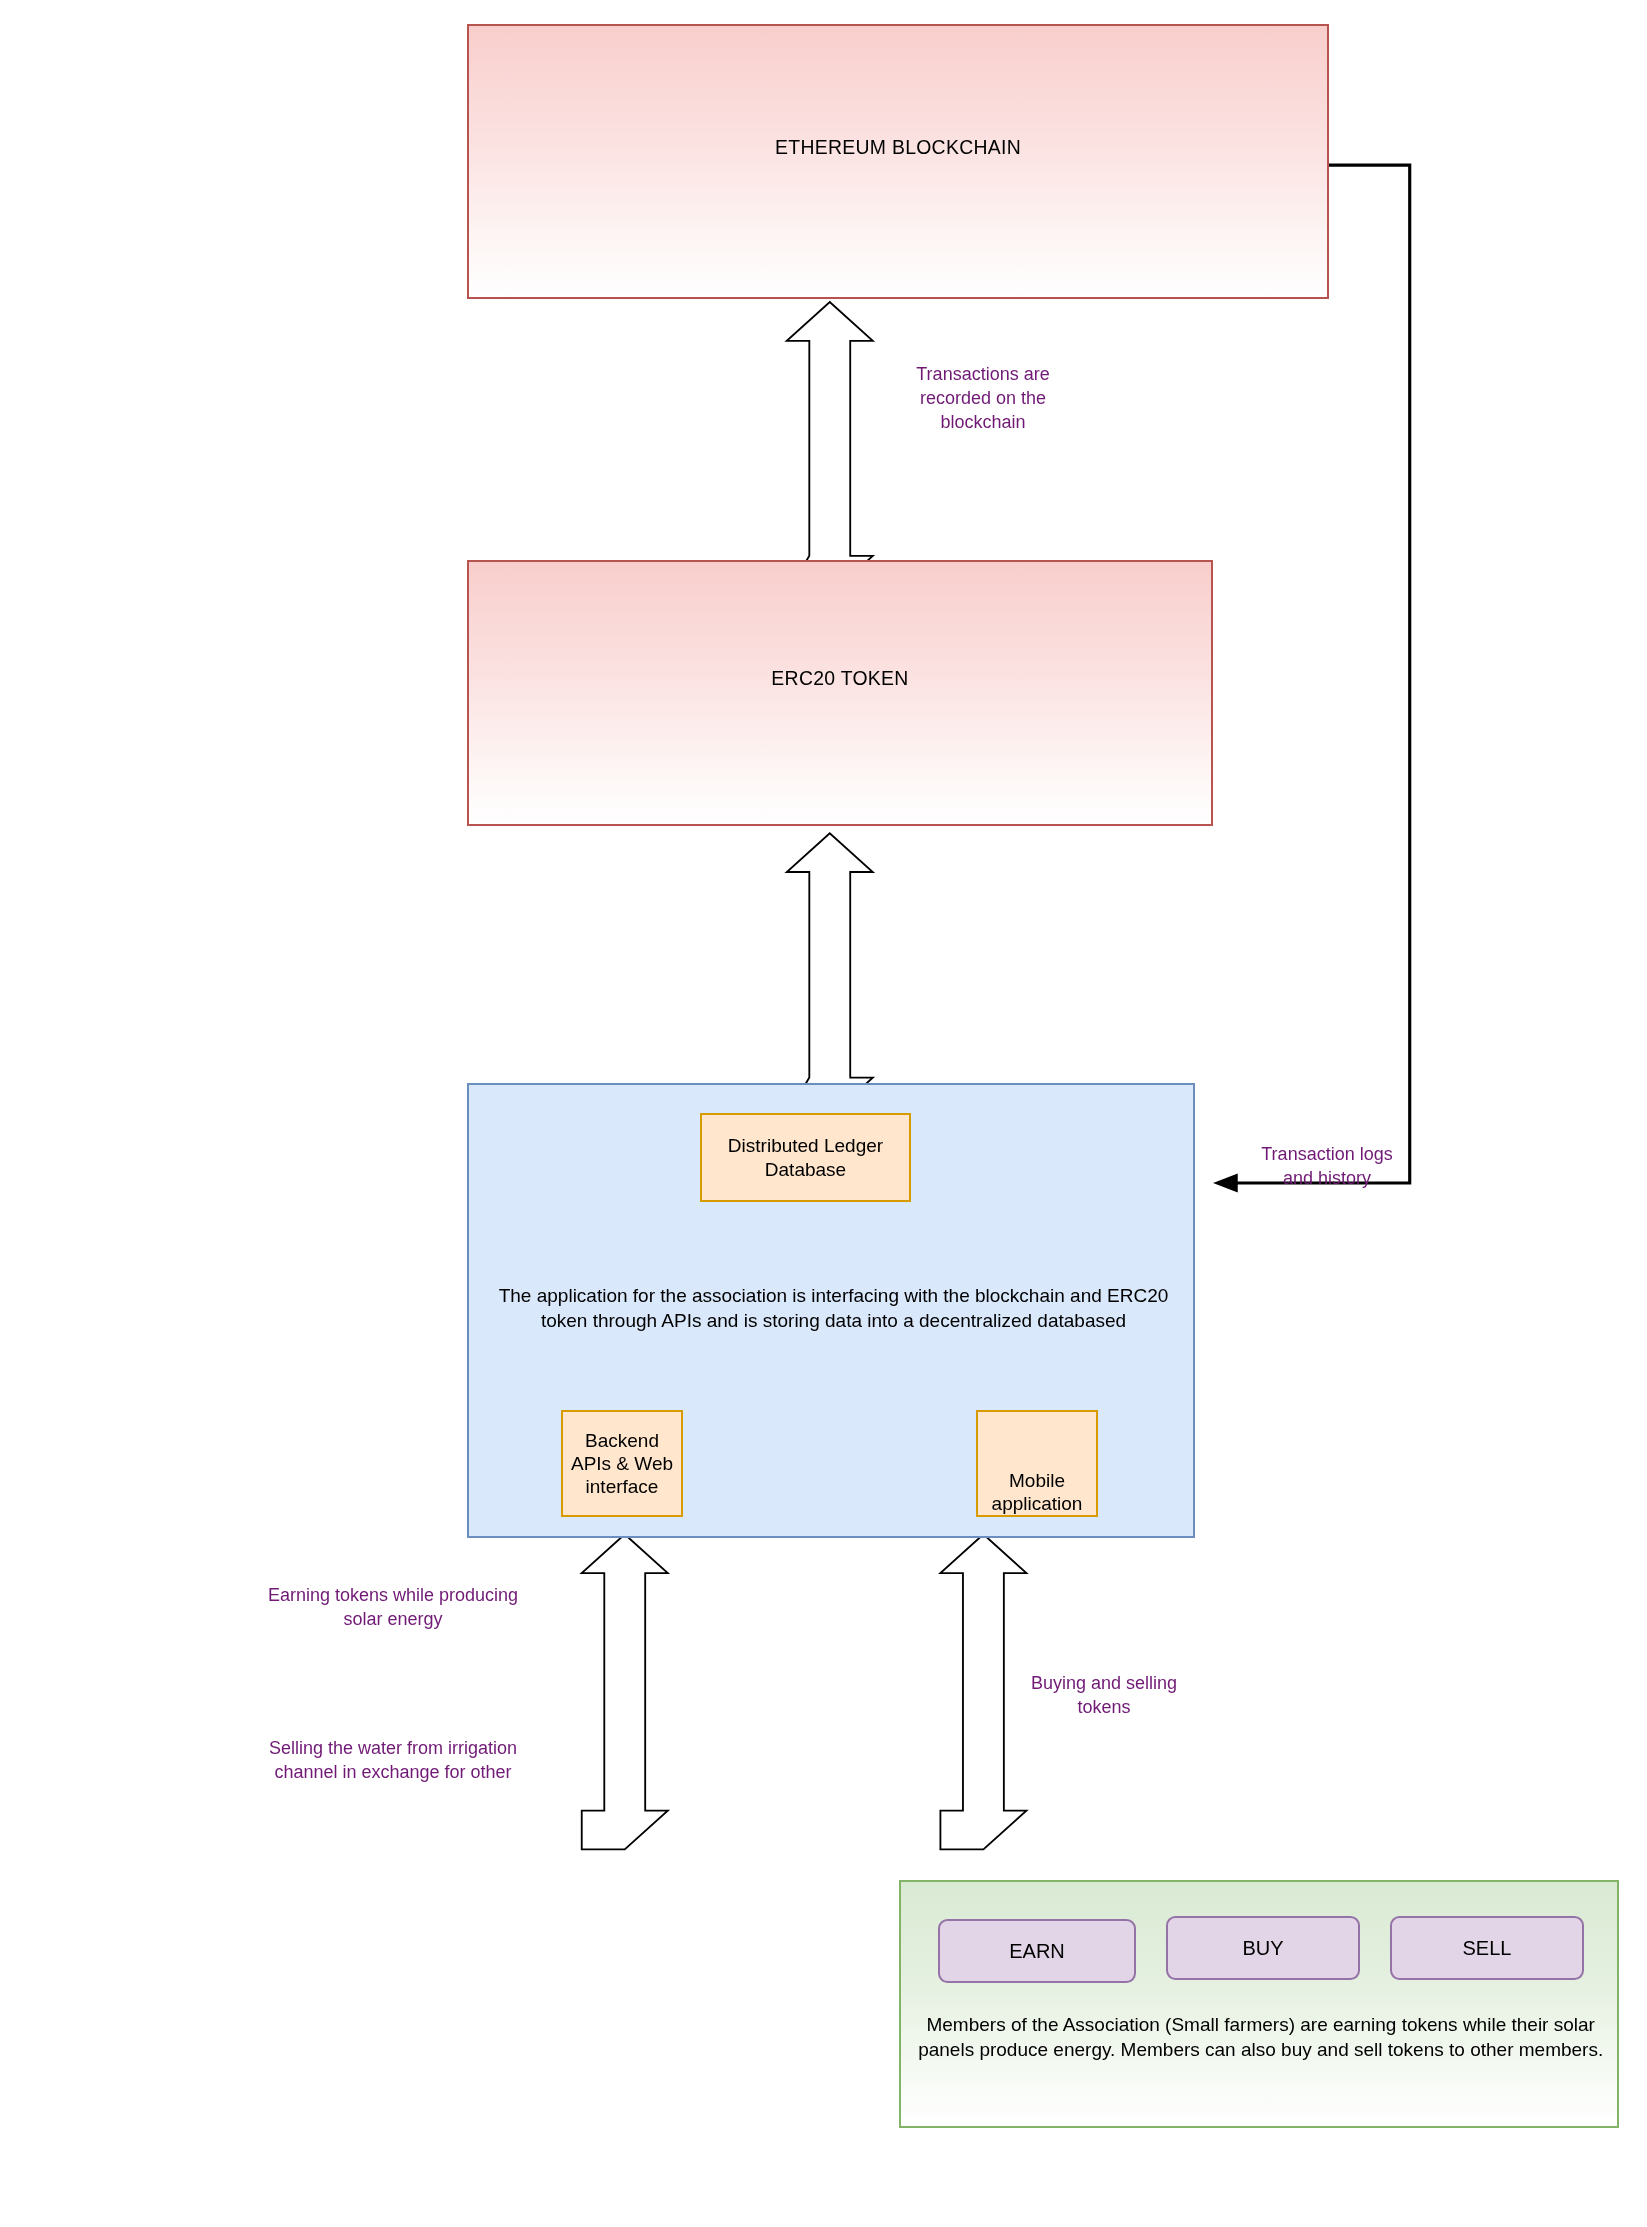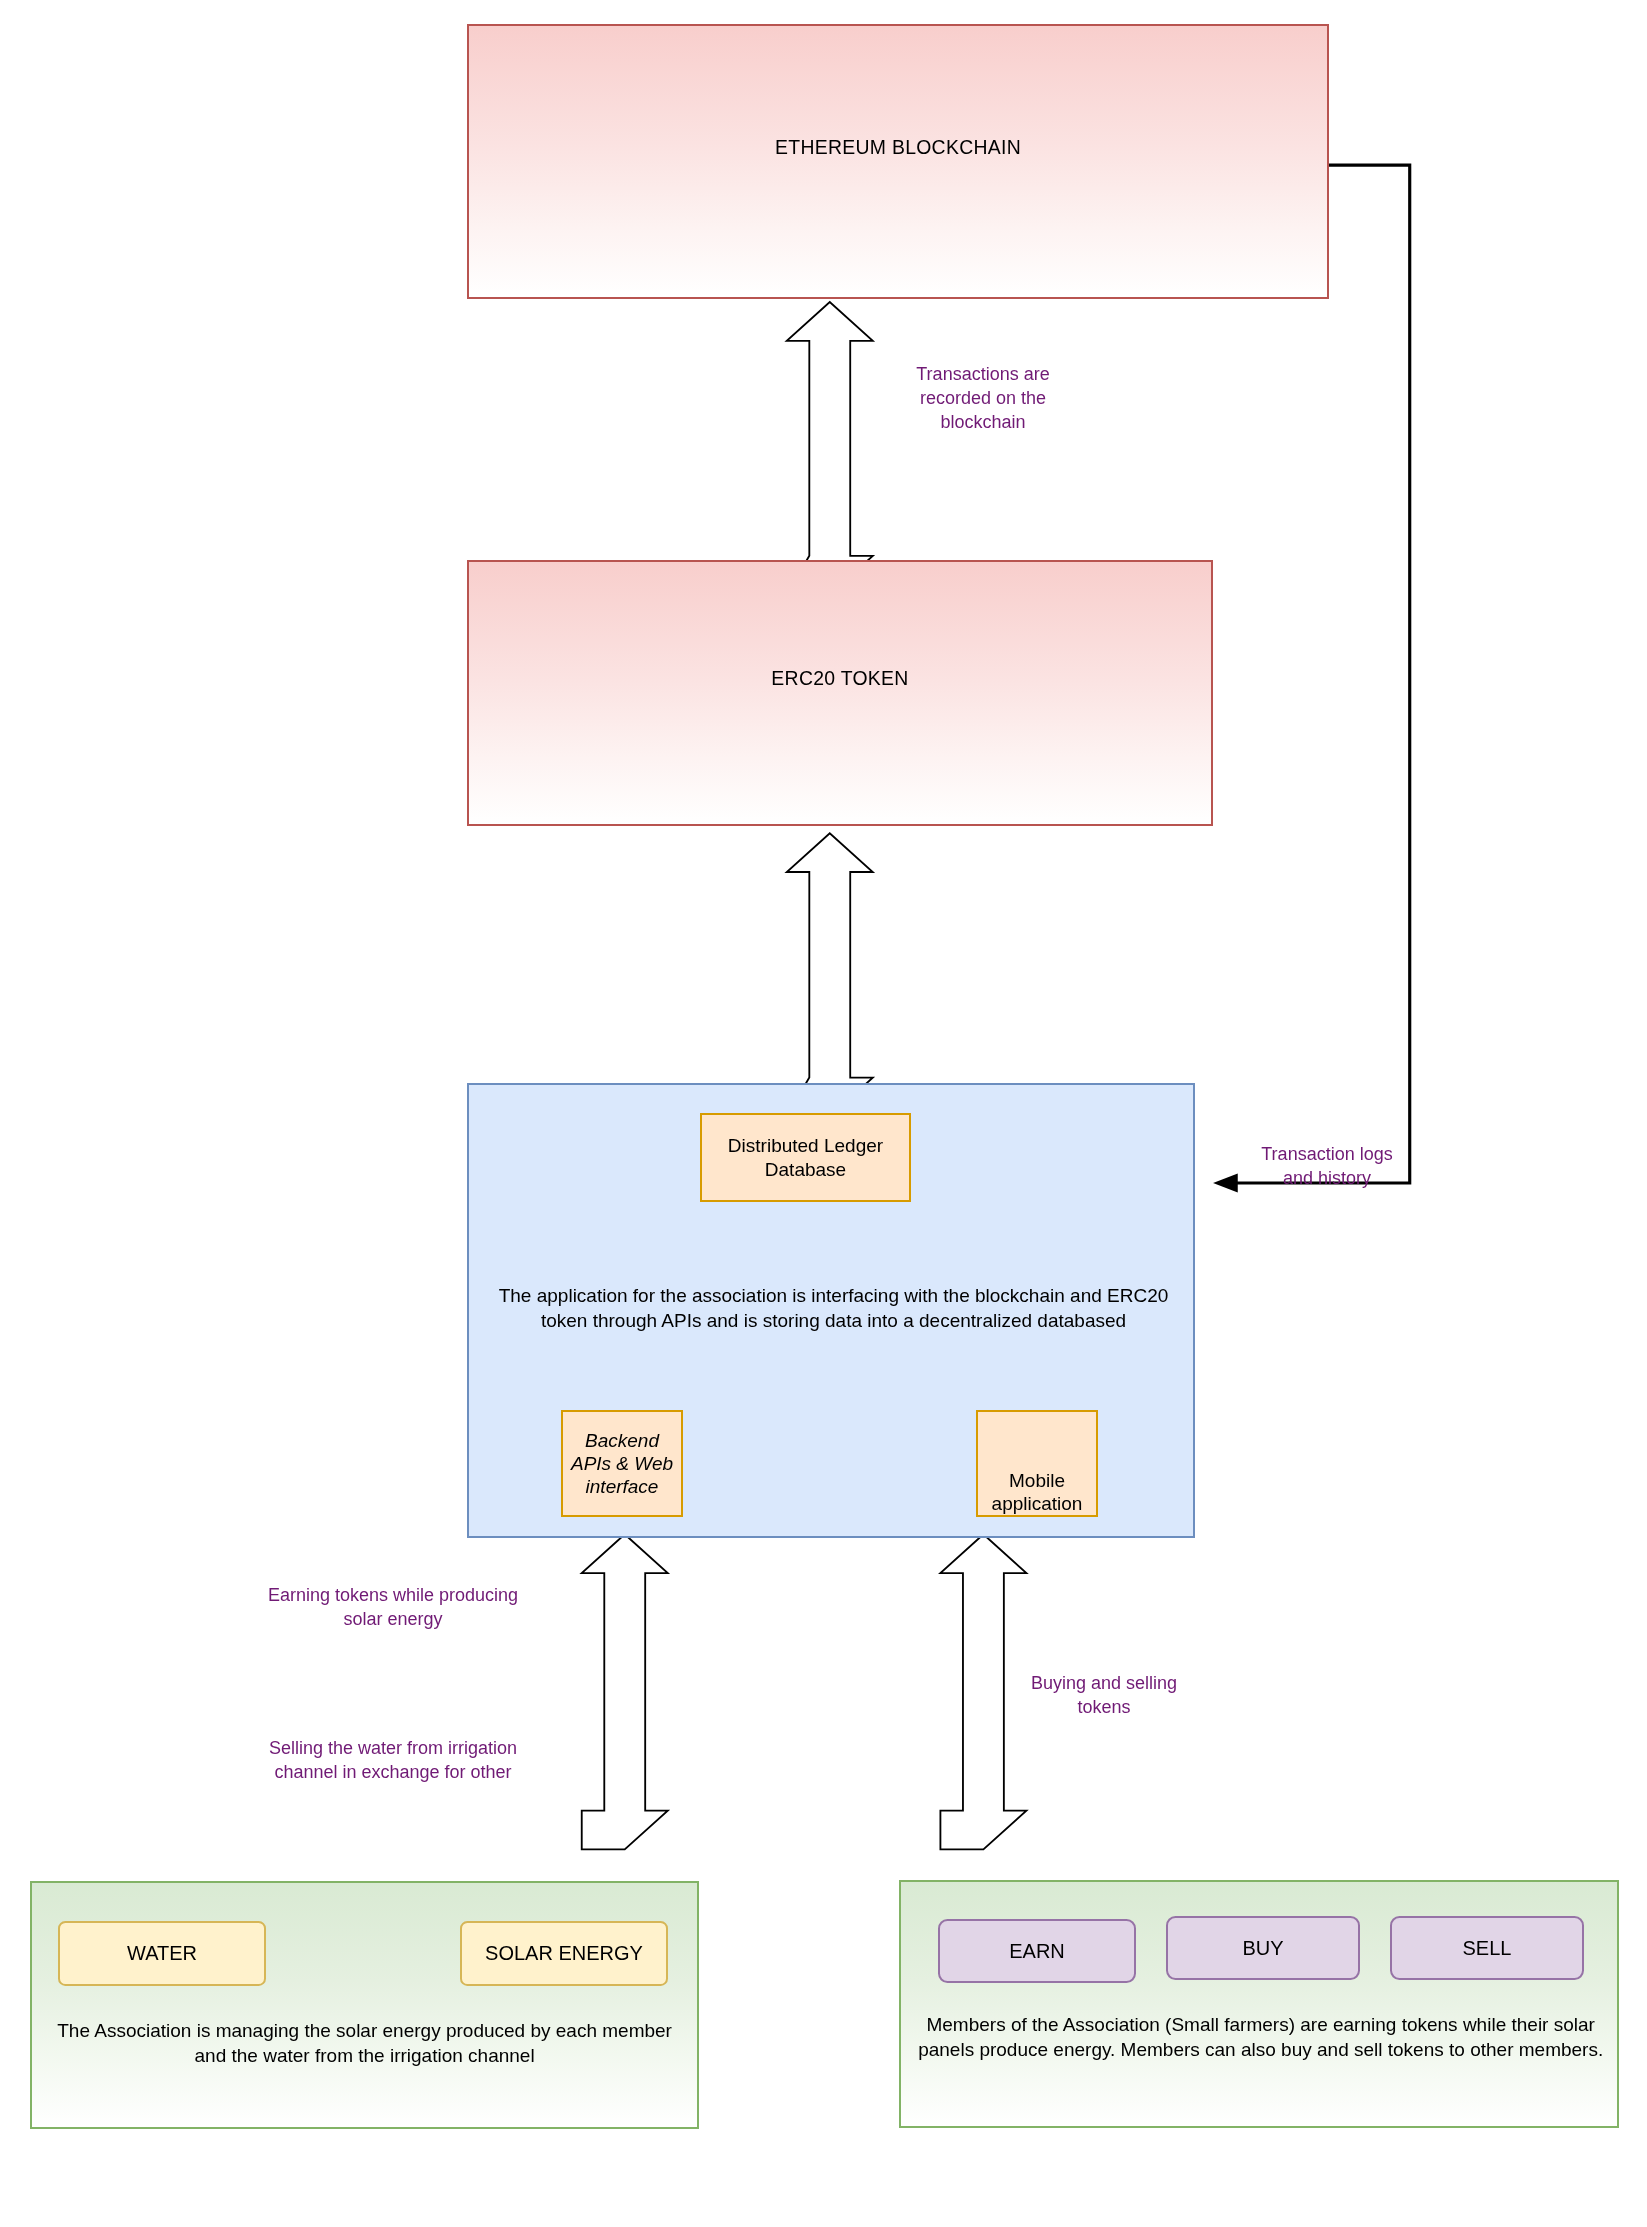--- a/index.html
+++ b/index.html
@@ -102,49 +102,37 @@
 
 
   <div class="layer-blue" style="position:absolute;box-sizing:border-box;left:467px;top:1083px;width:728px;height:455px;padding-left:24px;">
 
     <div class="node node-orange" style="left:231px;top:28px;width:211px;height:89px;">
       <span>Distributed Ledger Database</span>
     </div>
 
     <div class="body-text" style="left:26px;top:198px;width:677px;">The application for the association is interfacing with the blockchain and ERC20 token through APIs and is storing data into a decentralized databased</div>
 
-    <div class="node node-orange" style="left:92px;top:325px;width:122px;height:107px;font-style:italic;">
+    <div class="node node-orange" style="left:92px;top:325px;width:122px;height:107px;">
       <span>Backend APIs &amp; Web interface</span>
     </div>
 
     <div class="node node-orange" style="left:507px;top:325px;width:122px;height:107px;align-items:flex-end;">
       <span>Mobile application</span>
     </div>
   </div>
 
   <div class="edge-label" style="left:1251px;top:1143px;width:152px;">Transaction logs and history</div>
 
   <div class="edge-label" style="left:266px;top:1584px;width:254px;">Earning tokens while producing solar energy</div>
 
   <div class="edge-label" style="left:266px;top:1737px;width:254px;">Selling the water from irrigation channel in exchange for other</div>
 
   <div class="edge-label" style="left:1012px;top:1672px;width:184px;">Buying and selling tokens</div>
 
-  <div class="layer-green" style="position:absolute;box-sizing:border-box;left:30px;top:1881px;width:669px;height:248px;">
-
-    <div class="node node-yellow" style="left:26px;top:38px;width:208px;height:65px;">
-      <span>WATER</span>
-    </div>
-
-    <div class="node node-yellow" style="left:428px;top:38px;width:208px;height:65px;">
-      <span>SOLAR ENERGY</span>
-    </div>
-
-    <div class="body-text" style="left:12.6px;top:135px;width:640px;">The Association is managing the solar energy produced by each member and the water from the irrigation channel</div>
-  </div>
 
   <div class="layer-green" style="position:absolute;box-sizing:border-box;left:899px;top:1880px;width:720px;height:248px;">
 
     <div class="node node-purple" style="left:37px;top:37px;width:198px;height:64px;">
       <span>EARN</span>
     </div>
 
     <div class="node node-purple" style="left:265px;top:34px;width:194px;height:64px;">
       <span>BUY</span>
     </div>

